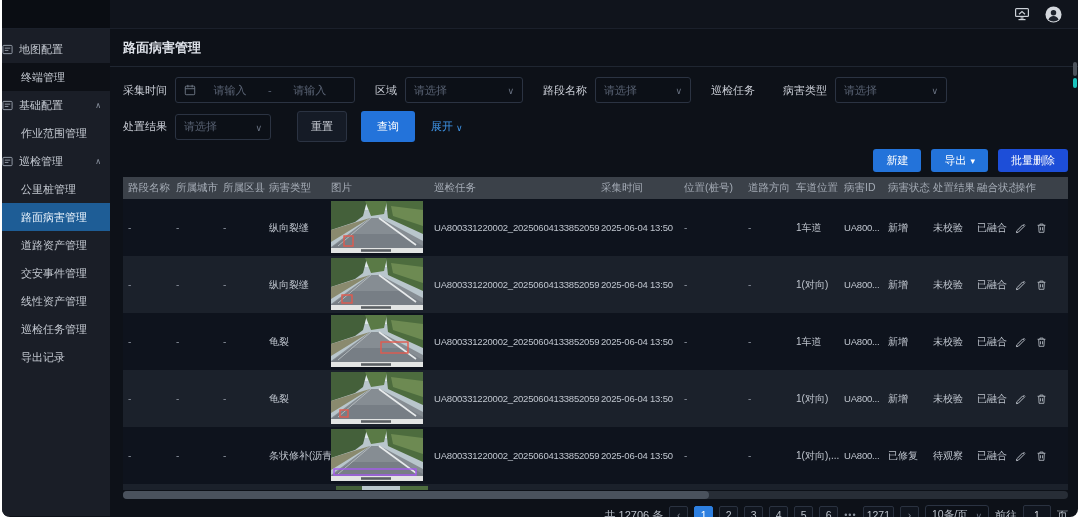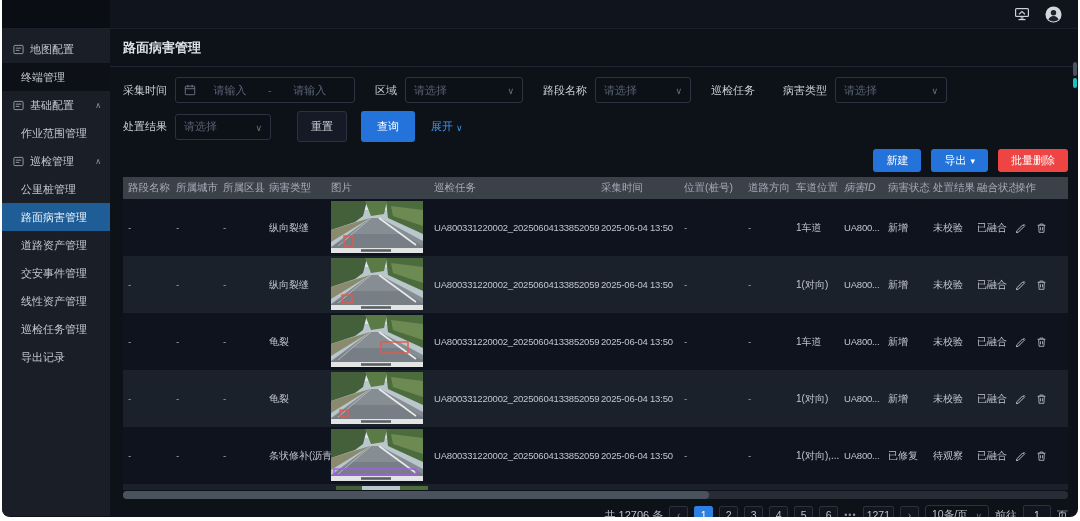--- a/index.html
+++ b/index.html
@@ -12,21 +12,21 @@
   .nav-tabs { display:flex; }
   .nav-tab { padding:0 17px; display:flex; align-items:center; font-size:11.5px; color:#aab1bb; position:relative; cursor:pointer; }
   .nav-tab.active { color:#4a9fe8; }
   .nav-tab.active::after { content:""; position:absolute; left:10px; right:10px; bottom:0; height:2px; background:#2f84e0; }
   .nav-right { margin-left:auto; display:flex; align-items:center; gap:15px; padding-right:16px; }
 
   
   .body { display:flex; height:487px; }
   .sidebar { width:108px; flex:none; background:#1a1e27; padding-top:6px; }
   .side-item { height:28px; display:flex; align-items:center; font-size:11px; color:#c3c8d0; cursor:pointer; white-space:nowrap; overflow:hidden; }
-  .side-item.group { padding-left:11px; gap:6px; }
+  .side-item.group { gap:6px; }
   .side-item.sub { padding-left:19px; }
   .side-item.dark { background:#0d1016; }
   .side-item.active { background:#1e5d96; color:#eaf3fc; }
   .side-caret { margin-left:auto; padding-right:9px; font-size:8px; color:#8b93a0; }
   .side-caret::after { content:"∧"; }
 
   .main { flex:1; padding:0 10px 0 13px; position:relative; min-width:0; }
   .page-title { margin-top:10px; font-size:13px; font-weight:600; color:#dde1e8; }
   .title-divider { margin:9px -10px 0 -13px; border-bottom:1px solid #1f2631; }
 
@@ -44,21 +44,21 @@
   .chev::after { content:"∨"; font-size:9px; color:#6b7484; }
   .btn { height:31px; border-radius:3px; font-size:11px; display:inline-flex; align-items:center; justify-content:center; cursor:pointer; border:1px solid transparent; }
   .btn-plain { width:50px; background:#151b26; border-color:#2b3342; color:#c9cdd5; }
   .btn-blue { background:#2373da; color:#fff; }
   .expand-link { color:#3f95e8; font-size:11px; display:flex; align-items:center; gap:3px; cursor:pointer; }
   .expand-link .chev::after { color:#3f95e8; }
 
   
   .toolbar { display:flex; justify-content:flex-end; gap:10px; margin-top:7px; }
   .btn-sm { height:23px; font-size:11px; padding:0 12px; }
-  .btn-red { background:#ef4444; color:#fff; }
+  .btn-red { background:#1d4ed8; color:#fff; }
   .caret-down::after { content:"▾"; margin-left:4px; font-size:9px; }
 
   
   .table { margin-top:5px; }
   .thead { display:flex; background:#3b4149; height:22px; align-items:center; padding-left:5px; }
   .th { font-size:10.5px; color:#a3aab4; white-space:nowrap; overflow:hidden; flex:none; }
   .trow { display:flex; align-items:center; height:57px; padding-left:5px; }
   .trow.odd { background:#0e131d; }
   .trow.even { background:#1b212b; }
   .td { font-size:10px; color:#bfc5ce; white-space:nowrap; overflow:hidden; flex:none; }
@@ -242,21 +242,21 @@
             <span class="th" style="width: 48px;">路段名称</span>
             <span class="th" style="width: 47px;">所属城市</span>
             <span class="th" style="width: 46px;">所属区县</span>
             <span class="th" style="width: 62px;">病害类型</span>
             <span class="th" style="width: 103px;">图片</span>
             <span class="th" style="width: 167px;">巡检任务</span>
             <span class="th" style="width: 83px;">采集时间</span>
             <span class="th" style="width: 64px;">位置(桩号)</span>
             <span class="th" style="width: 48px;">道路方向</span>
             <span class="th" style="width: 48px;">车道位置</span>
-            <span class="th" style="width: 44px; font-style: italic;">病害ID</span>
+            <span class="th" style="width: 44px;">病害ID</span>
             <span class="th" style="width: 45px;">病害状态</span>
             <span class="th" style="width: 44px;">处置结果</span>
             <span class="th" style="width: 38px;">融合状态</span>
             <span class="th" style="width: 50px;">操作</span>
           </div>
         <div id="tbody">
             <div class="trow odd">
               <span class="td dim" style="width:48px">-</span>
               <span class="td dim" style="width:47px">-</span>
               <span class="td dim" style="width:46px">-</span>

